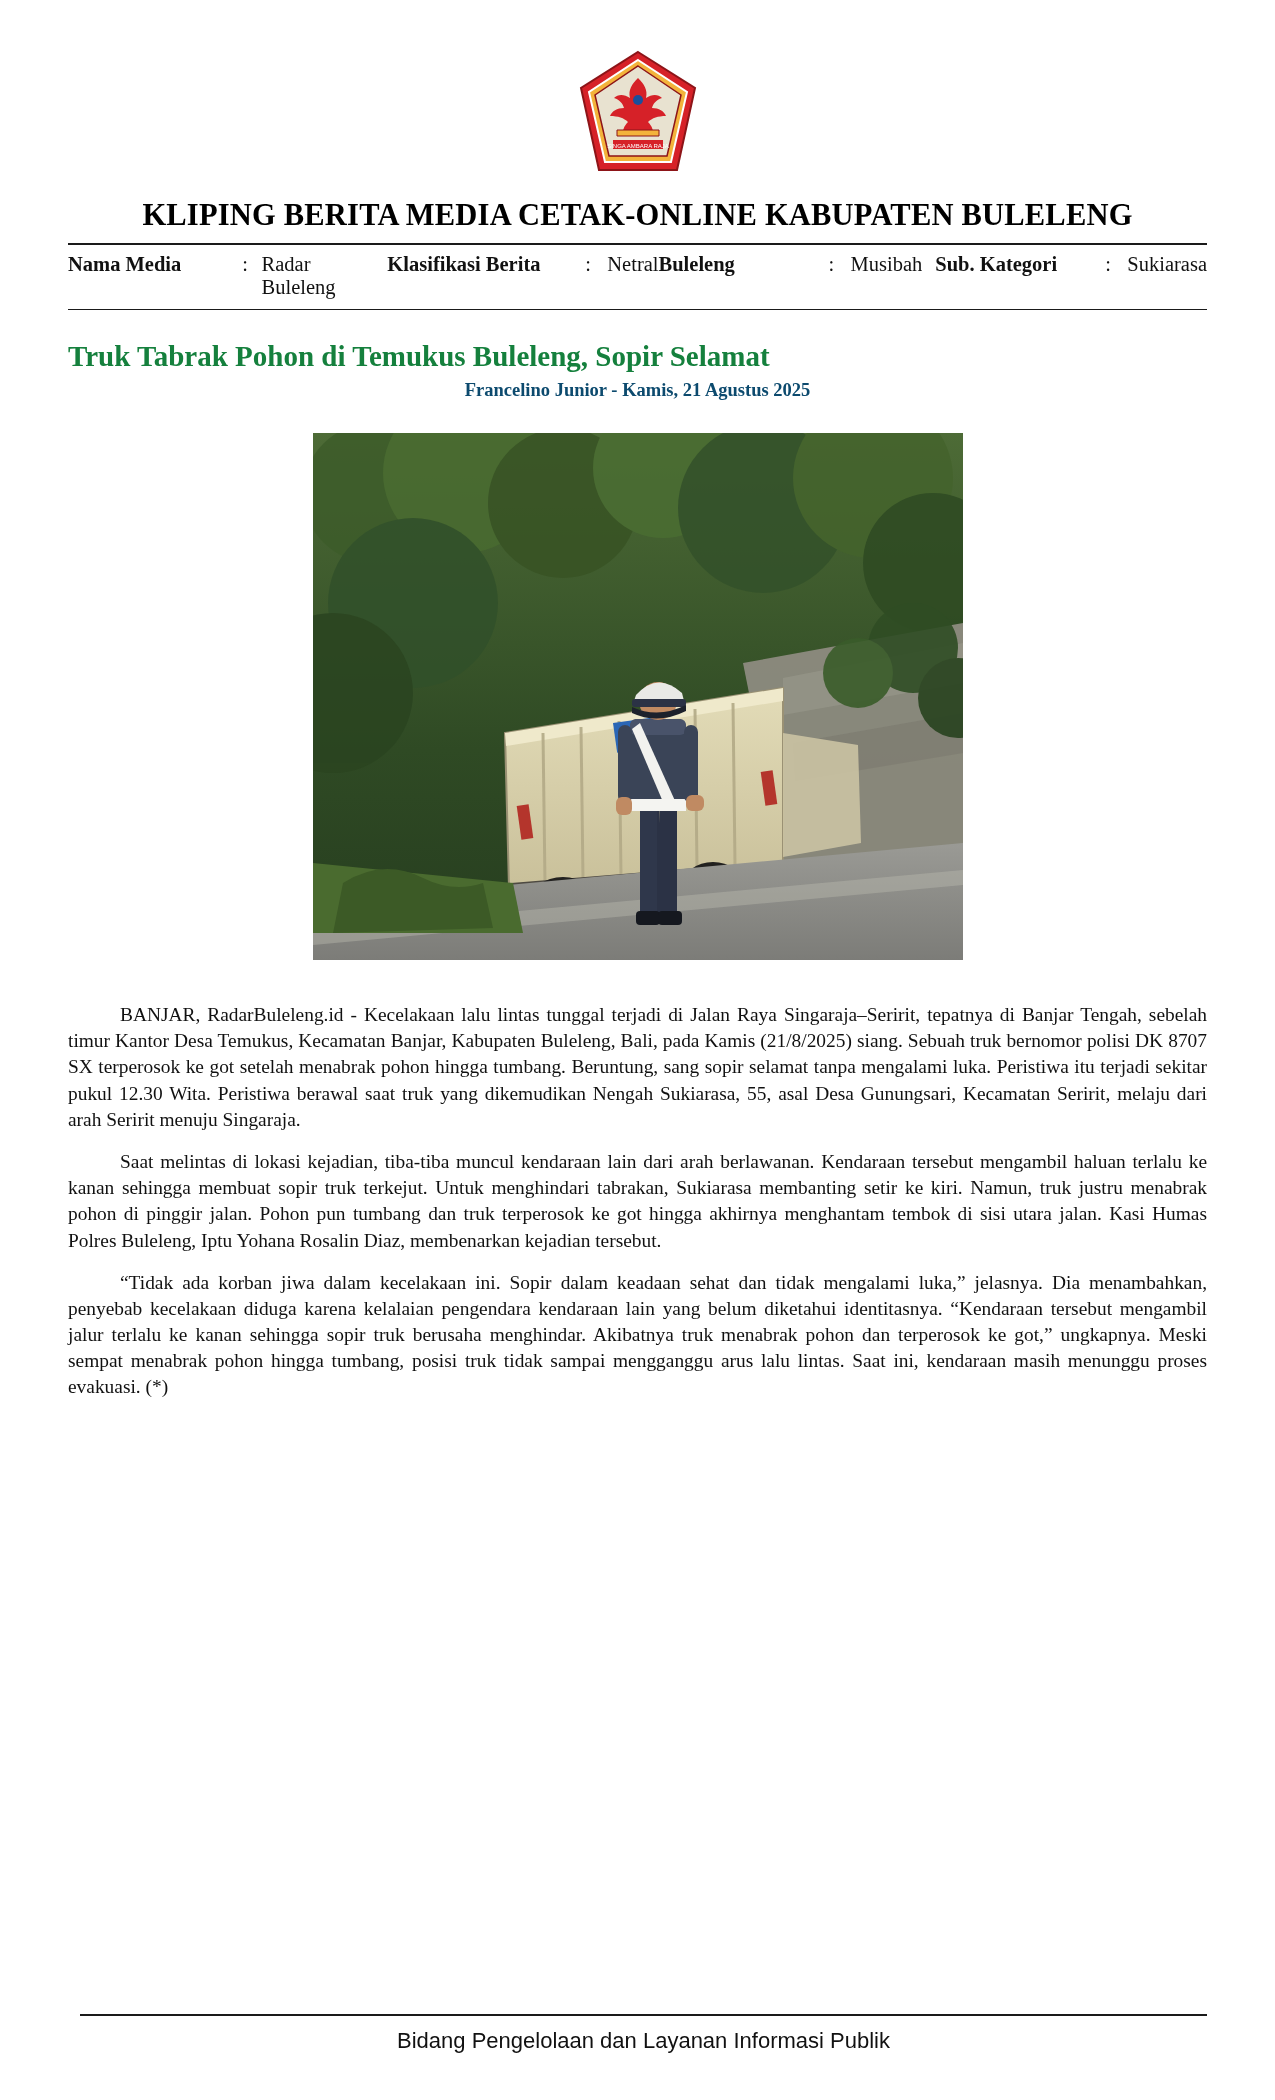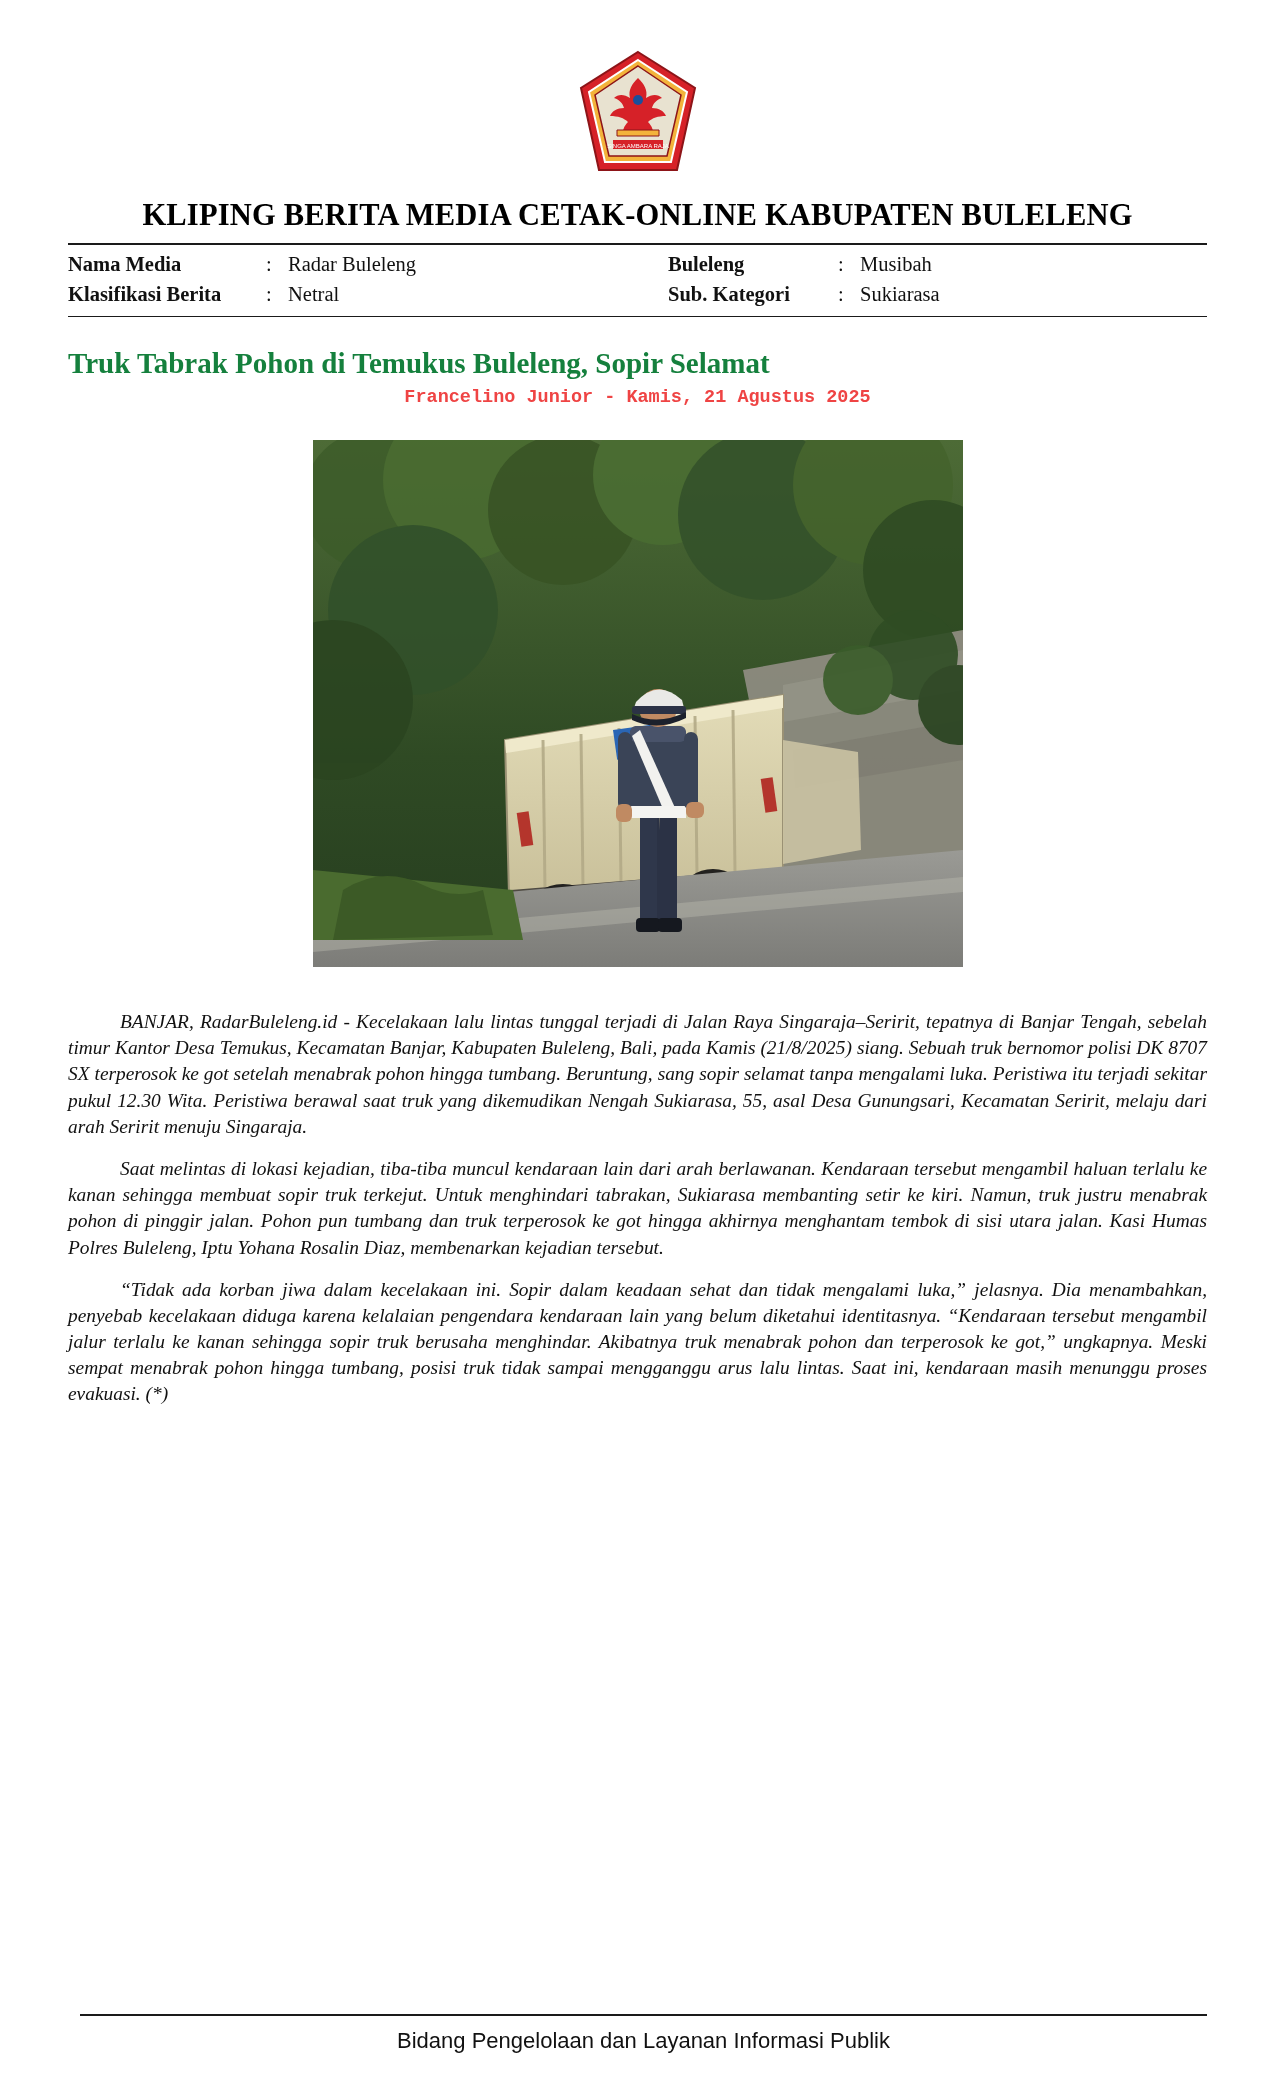--- a/index.html
+++ b/index.html
@@ -57,22 +57,22 @@
   }
 
   
   .meta {
     display: flex;
     margin-top: 8px;
     margin-bottom: 6px;
   }
   .meta-col {
     display: flex;
-    flex-direction: column;
-    gap: 7px;
+    flex-direction: row;
+    gap: 13px;
   }
   .meta-col.left { width: 600px; }
   .meta-col.right { flex: 1; }
   .meta-row {
     display: flex;
     align-items: baseline;
     font-size: 20.5px;
   }
   .meta-label {
     font-weight: bold;
@@ -92,22 +92,21 @@
     font-weight: bold;
     font-size: 29px;
     margin-top: 30px;
     color: #15803d;
   }
   .byline {
     text-align: center;
     font-weight: bold;
     font-size: 18.5px;
     margin-top: 7px;
-    color: #ef4444;
-    font-family: Liberation Mono, monospace;
+    color: #0c4a6e;
   }
 
   
   .photo-wrap {
     display: flex;
     justify-content: center;
     margin-top: 32px;
   }
   .photo {
     width: 650px;
@@ -122,21 +121,20 @@
   .body-text {
     margin-top: 42px;
     font-size: 19.4px;
     line-height: 1.35;
     text-align: justify;
     color: #111;
   }
   .body-text p {
     margin: 0 0 16px 0;
     text-indent: 52px;
-    font-style: italic;
   }
   .source-url {
     margin-top: 14px;
     font-size: 17.6px;
     font-weight: bold;
     color: #111;
     word-break: break-all;
   }
 
   

